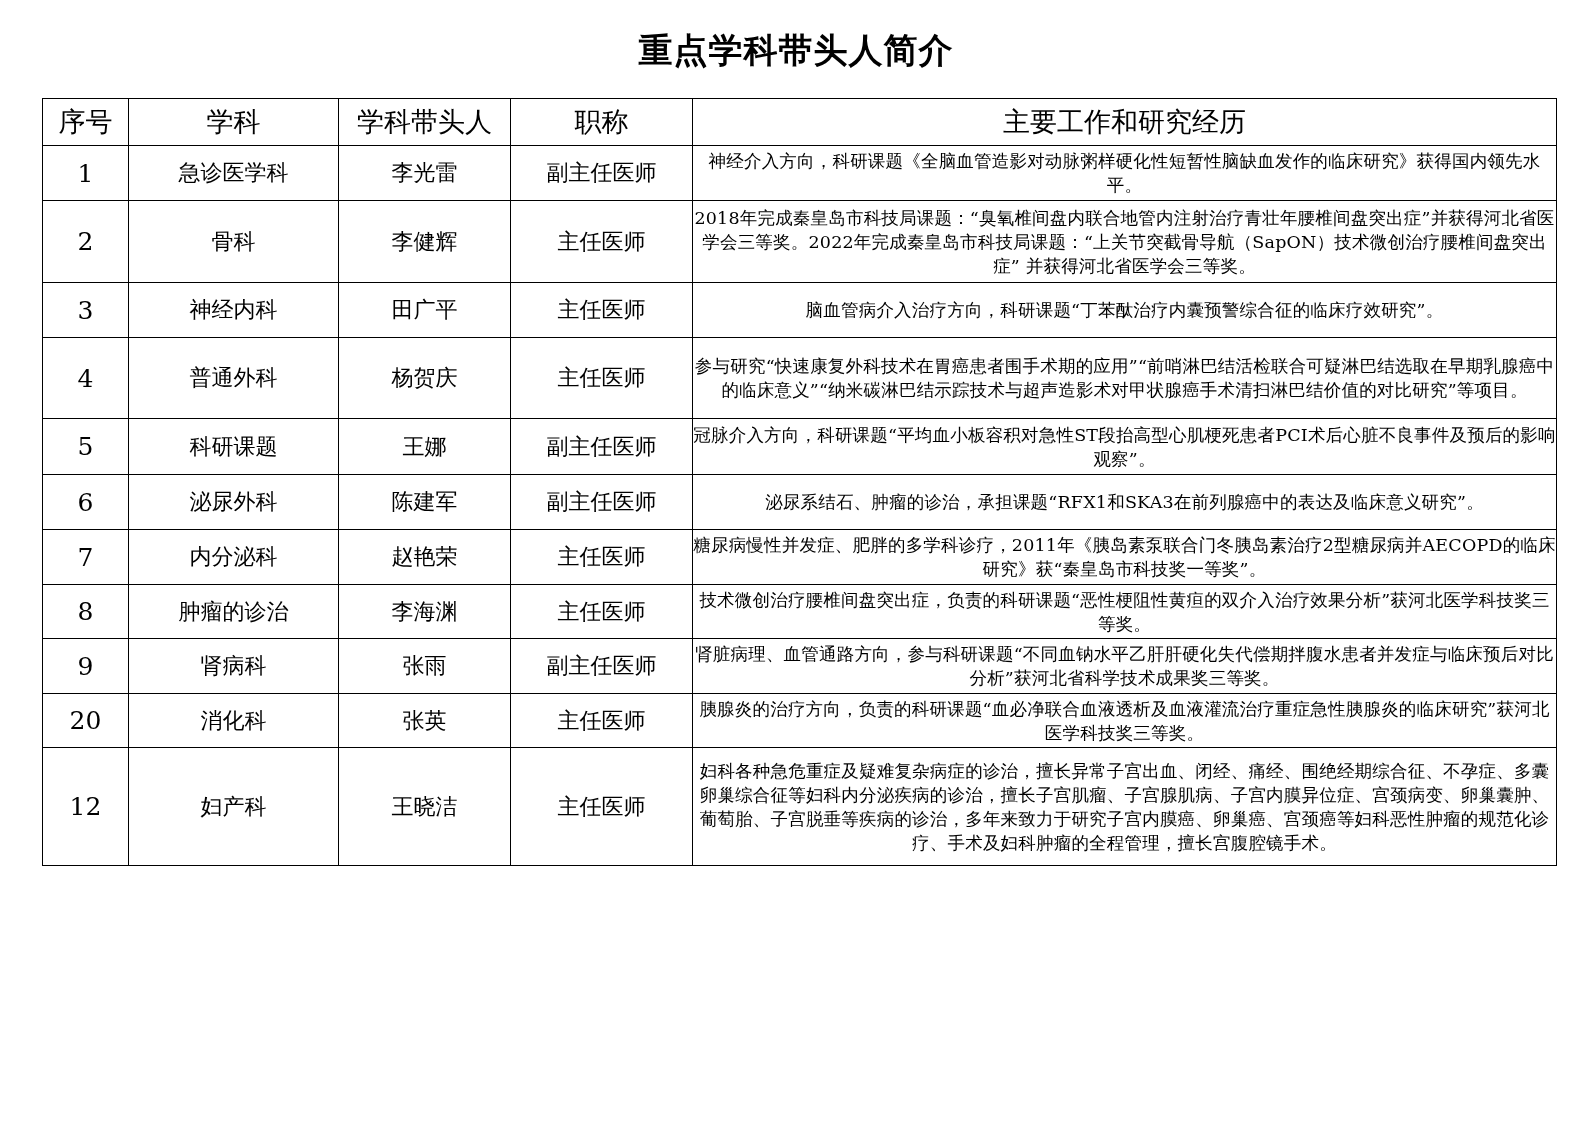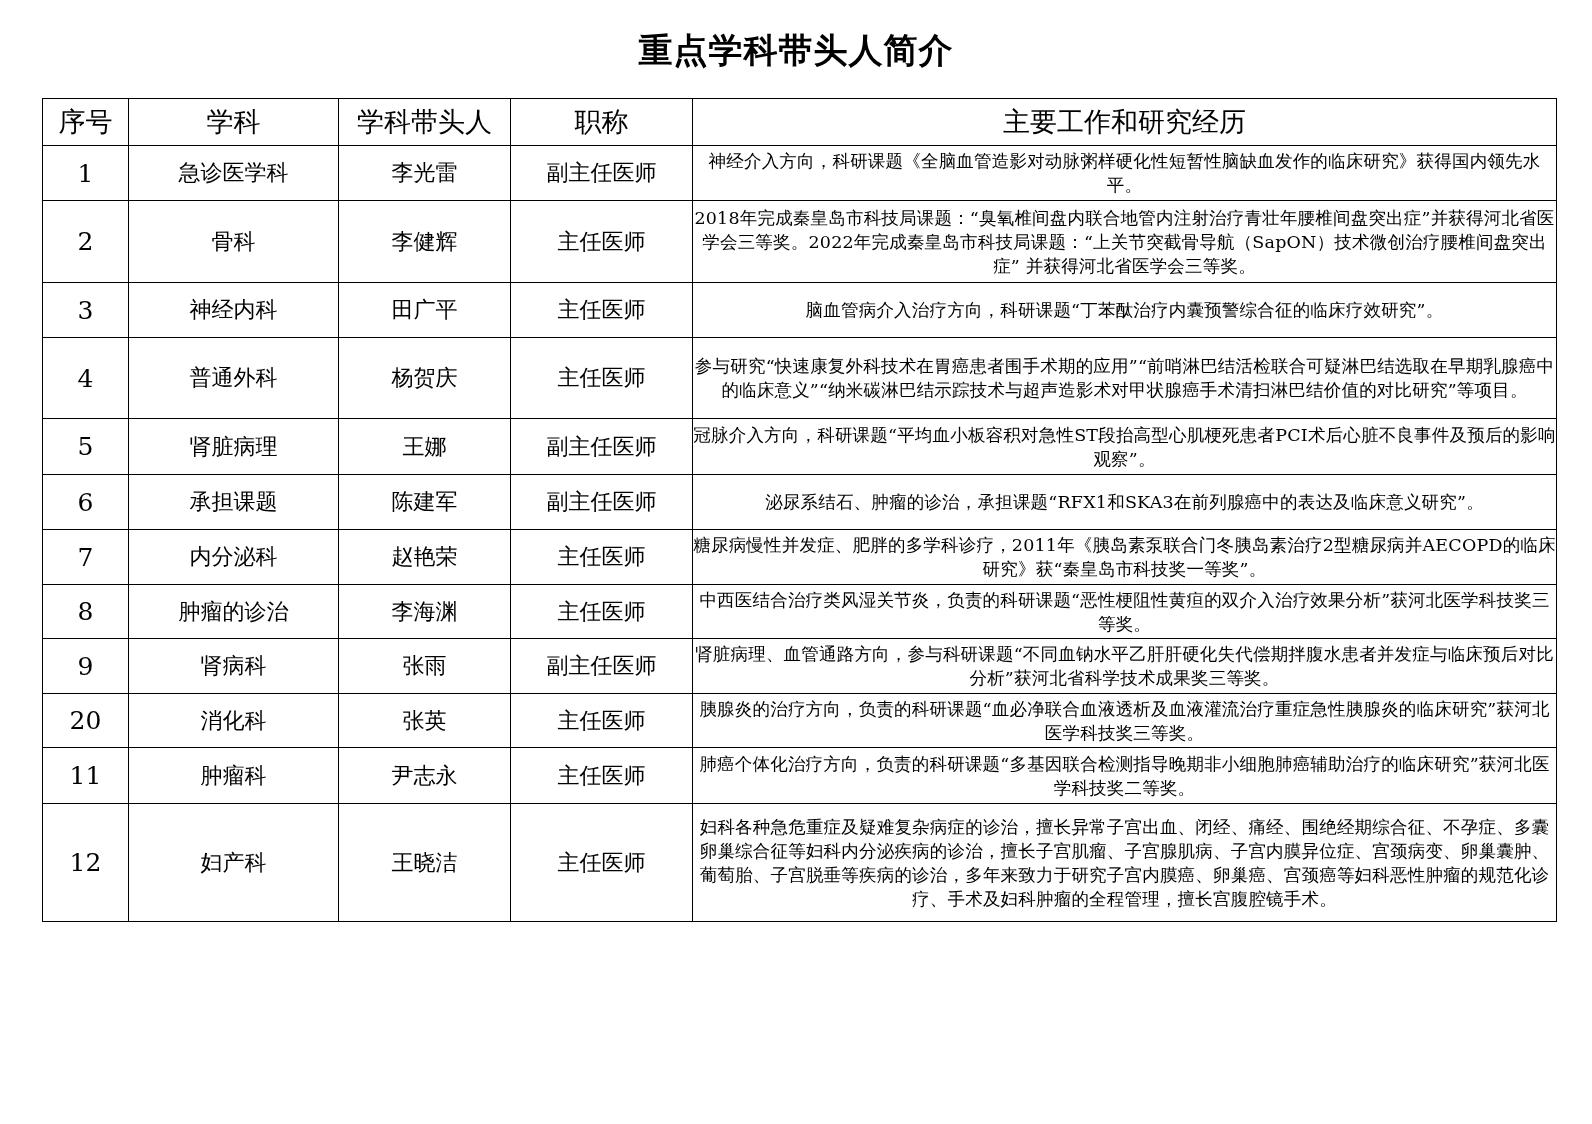--- a/index.html
+++ b/index.html
@@ -72,67 +72,60 @@
     </tr>
     <tr style="height:81px">
       <td class="c num">4</td>
       <td class="c">普通外科</td>
       <td class="c">杨贺庆</td>
       <td class="c">主任医师</td>
       <td class="desc">参与研究“快速康复外科技术在胃癌患者围手术期的应用”“前哨淋巴结活检联合可疑淋巴结选取在早期乳腺癌中的临床意义”“纳米碳淋巴结示踪技术与超声造影术对甲状腺癌手术清扫淋巴结价值的对比研究”等项目。</td>
     </tr>
     <tr style="height:56px">
       <td class="c num">5</td>
-      <td class="c">肾脏病理</td>
+      <td class="c">科研课题</td>
       <td class="c">王娜</td>
       <td class="c">副主任医师</td>
       <td class="desc">冠脉介入方向，科研课题“平均血小板容积对急性ST段抬高型心肌梗死患者PCI术后心脏不良事件及预后的影响观察”。</td>
     </tr>
     <tr style="height:55px">
       <td class="c num">6</td>
-      <td class="c">承担课题</td>
+      <td class="c">泌尿外科</td>
       <td class="c">陈建军</td>
       <td class="c">副主任医师</td>
       <td class="desc">泌尿系结石、肿瘤的诊治，承担课题“RFX1和SKA3在前列腺癌中的表达及临床意义研究”。</td>
     </tr>
     <tr style="height:55px">
       <td class="c num">7</td>
       <td class="c">内分泌科</td>
       <td class="c">赵艳荣</td>
       <td class="c">主任医师</td>
       <td class="desc">糖尿病慢性并发症、肥胖的多学科诊疗，2011年《胰岛素泵联合门冬胰岛素治疗2型糖尿病并AECOPD的临床研究》获“秦皇岛市科技奖一等奖”。</td>
     </tr>
     <tr style="height:54px">
       <td class="c num">8</td>
       <td class="c">肿瘤的诊治</td>
       <td class="c">李海渊</td>
       <td class="c">主任医师</td>
-      <td class="desc">中西医结合治疗类风湿关节炎，负责的科研课题“恶性梗阻性黄疸的双介入治疗效果分析”获河北医学科技奖三等奖。</td>
+      <td class="desc">技术微创治疗腰椎间盘突出症，负责的科研课题“恶性梗阻性黄疸的双介入治疗效果分析”获河北医学科技奖三等奖。</td>
     </tr>
     <tr style="height:55px">
       <td class="c num">9</td>
       <td class="c">肾病科</td>
       <td class="c">张雨</td>
       <td class="c">副主任医师</td>
       <td class="desc">肾脏病理、血管通路方向，参与科研课题“不同血钠水平乙肝肝硬化失代偿期拌腹水患者并发症与临床预后对比分析”获河北省科学技术成果奖三等奖。</td>
     </tr>
     <tr style="height:54px">
       <td class="c num">20</td>
       <td class="c">消化科</td>
       <td class="c">张英</td>
       <td class="c">主任医师</td>
       <td class="desc">胰腺炎的治疗方向，负责的科研课题“血必净联合血液透析及血液灌流治疗重症急性胰腺炎的临床研究”获河北医学科技奖三等奖。</td>
     </tr>
-    <tr style="height:56px">
-      <td class="c num">11</td>
-      <td class="c">肿瘤科</td>
-      <td class="c">尹志永</td>
-      <td class="c">主任医师</td>
-      <td class="desc">肺癌个体化治疗方向，负责的科研课题“多基因联合检测指导晚期非小细胞肺癌辅助治疗的临床研究”获河北医学科技奖二等奖。</td>
-    </tr>
     <tr style="height:118px">
       <td class="c num">12</td>
       <td class="c">妇产科</td>
       <td class="c">王晓洁</td>
       <td class="c">主任医师</td>
       <td class="desc">妇科各种急危重症及疑难复杂病症的诊治，擅长异常子宫出血、闭经、痛经、围绝经期综合征、不孕症、多囊卵巢综合征等妇科内分泌疾病的诊治，擅长子宫肌瘤、子宫腺肌病、子宫内膜异位症、宫颈病变、卵巢囊肿、葡萄胎、子宫脱垂等疾病的诊治，多年来致力于研究子宫内膜癌、卵巢癌、宫颈癌等妇科恶性肿瘤的规范化诊疗、手术及妇科肿瘤的全程管理，擅长宫腹腔镜手术。</td>
     </tr>
   </tbody>
 </table>
 

